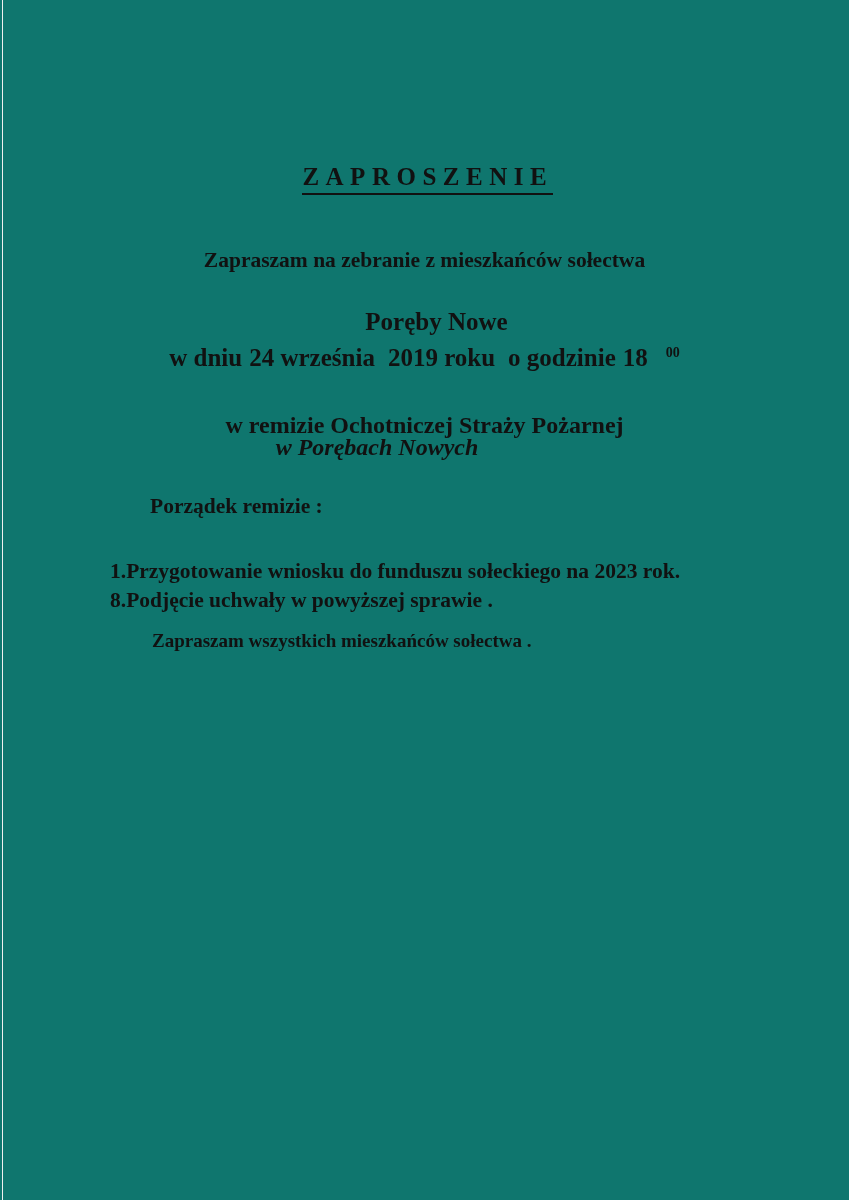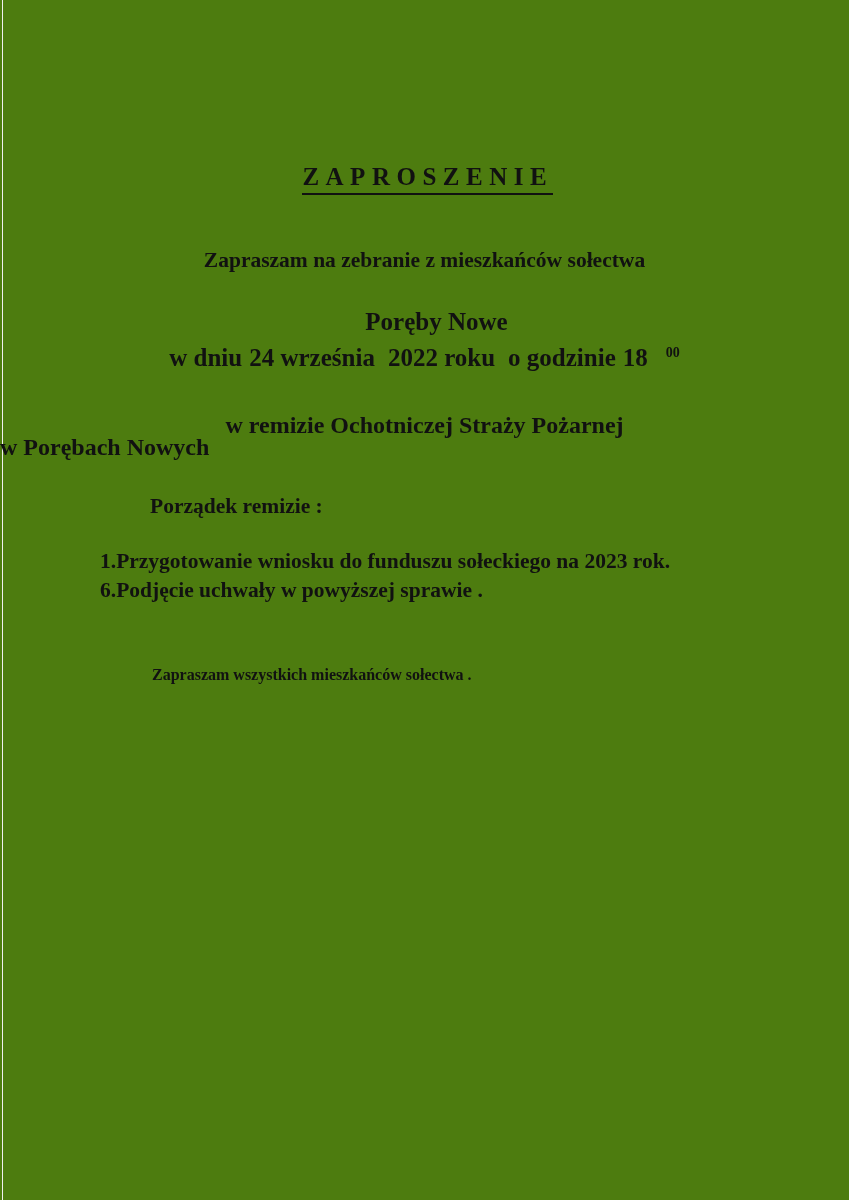--- a/index.html
+++ b/index.html
@@ -12,21 +12,21 @@
     height: 1200px;
     position: relative;
     font-family: "Liberation Serif", "DejaVu Serif", serif;
     color: #111111;
     overflow: hidden;
   }
 
   .page {
     position: absolute;
     inset: 0;
-    background: #4d7c0f;
+    background: #0f766e;
   }
 
   
   .scan-edge {
     position: absolute;
     left: 2px;
     top: 0;
     width: 1px;
     height: 1200px;
     background: #f0f0f0;
@@ -92,49 +92,50 @@
     top: 412px;
     left: 0;
     width: 849px;
     text-align: center;
     font-size: 24px;
   }
   .venue-line-2 {
     top: 434px;
     left: 0;
     width: 754px;
-    text-align: left;
+    text-align: center;
     font-size: 24px;
+    font-style: italic;
   }
 
   .agenda-heading {
     top: 494px;
     left: 150px;
     font-size: 21.5px;
   }
 
   .agenda-list {
     position: absolute;
     top: 541px;
     left: 94px;
-    margin: 6px;
+    margin: 16px;
     padding: 0;
     list-style: none;
   }
   .agenda-list li {
     font-size: 21.5px;
     font-weight: bold;
     line-height: 29px;
     white-space: nowrap;
   }
 
   .closing-line {
-    top: 666px;
+    top: 630px;
     left: 152px;
-    font-size: 16px;
+    font-size: 19px;
     text-align: center;
   }
 
   .signature-block {
     position: absolute;
     top: 753px;
     left: 400px;
     width: 320px;
     text-align: center;
   }
@@ -166,28 +167,28 @@
 
   <div class="doc-title">
     <span class="title-inner">ZAPROSZENIE</span>
   </div>
 
   <div class="line invite-line">Zapraszam na zebranie z mieszkańców sołectwa</div>
 
   <div class="line village-line">Poręby Nowe</div>
 
   <div class="line date-line">
-    <span>w dniu</span><span class="sep"></span><span>24 września</span><span class="sep-wide"></span><span>2022 roku</span><span class="sep-wide"></span><span>o godzinie</span><span class="sep"></span><span>18</span><span class="sup">00</span>
+    <span>w dniu</span><span class="sep"></span><span>24 września</span><span class="sep-wide"></span><span>2019 roku</span><span class="sep-wide"></span><span>o godzinie</span><span class="sep"></span><span>18</span><span class="sup">00</span>
   </div>
 
   <div class="line venue-line-1">w remizie Ochotniczej Straży Pożarnej</div>
   <div class="line venue-line-2">w Porębach Nowych</div>
 
   <div class="line agenda-heading">Porządek remizie :</div>
 
   <ul class="agenda-list">
     <li>1.Przygotowanie wniosku do funduszu sołeckiego na 2023 rok.</li>
-    <li>6.Podjęcie uchwały w powyższej sprawie .</li>
+    <li>8.Podjęcie uchwały w powyższej sprawie .</li>
   </ul>
 
   <div class="line closing-line">Zapraszam wszystkich mieszkańców sołectwa .</div>
 
 </div>
 
 </body></html>

